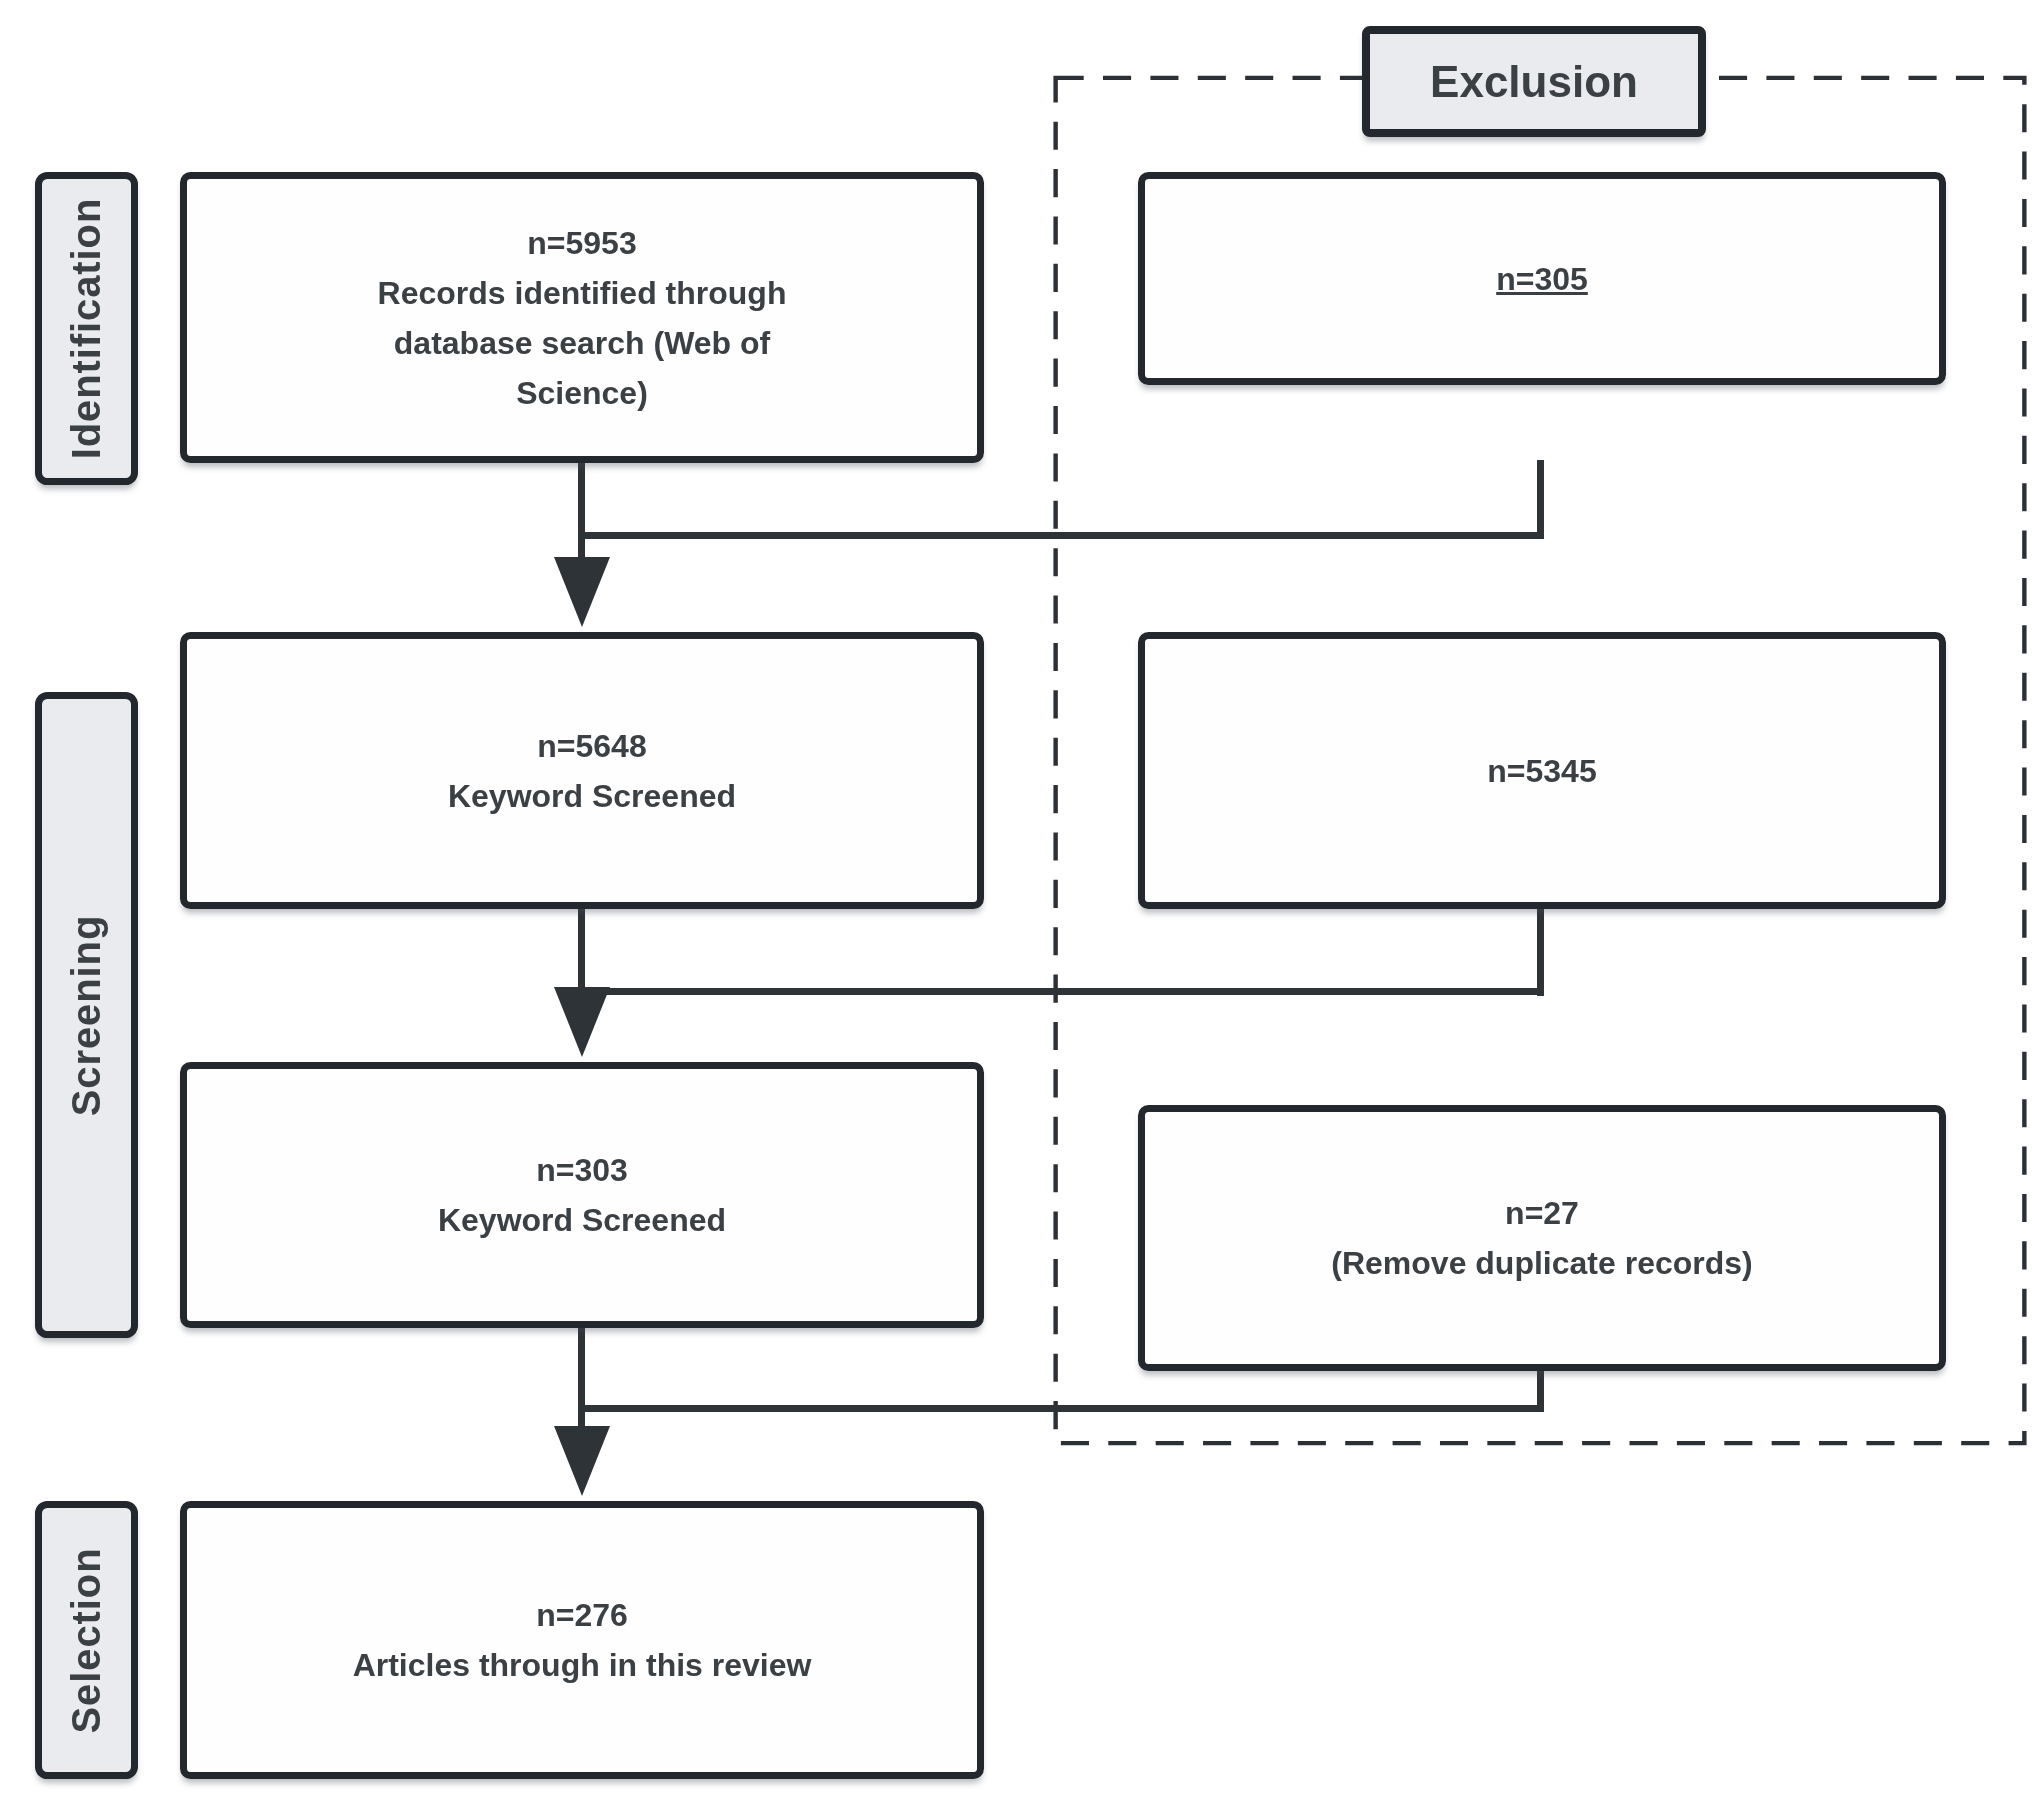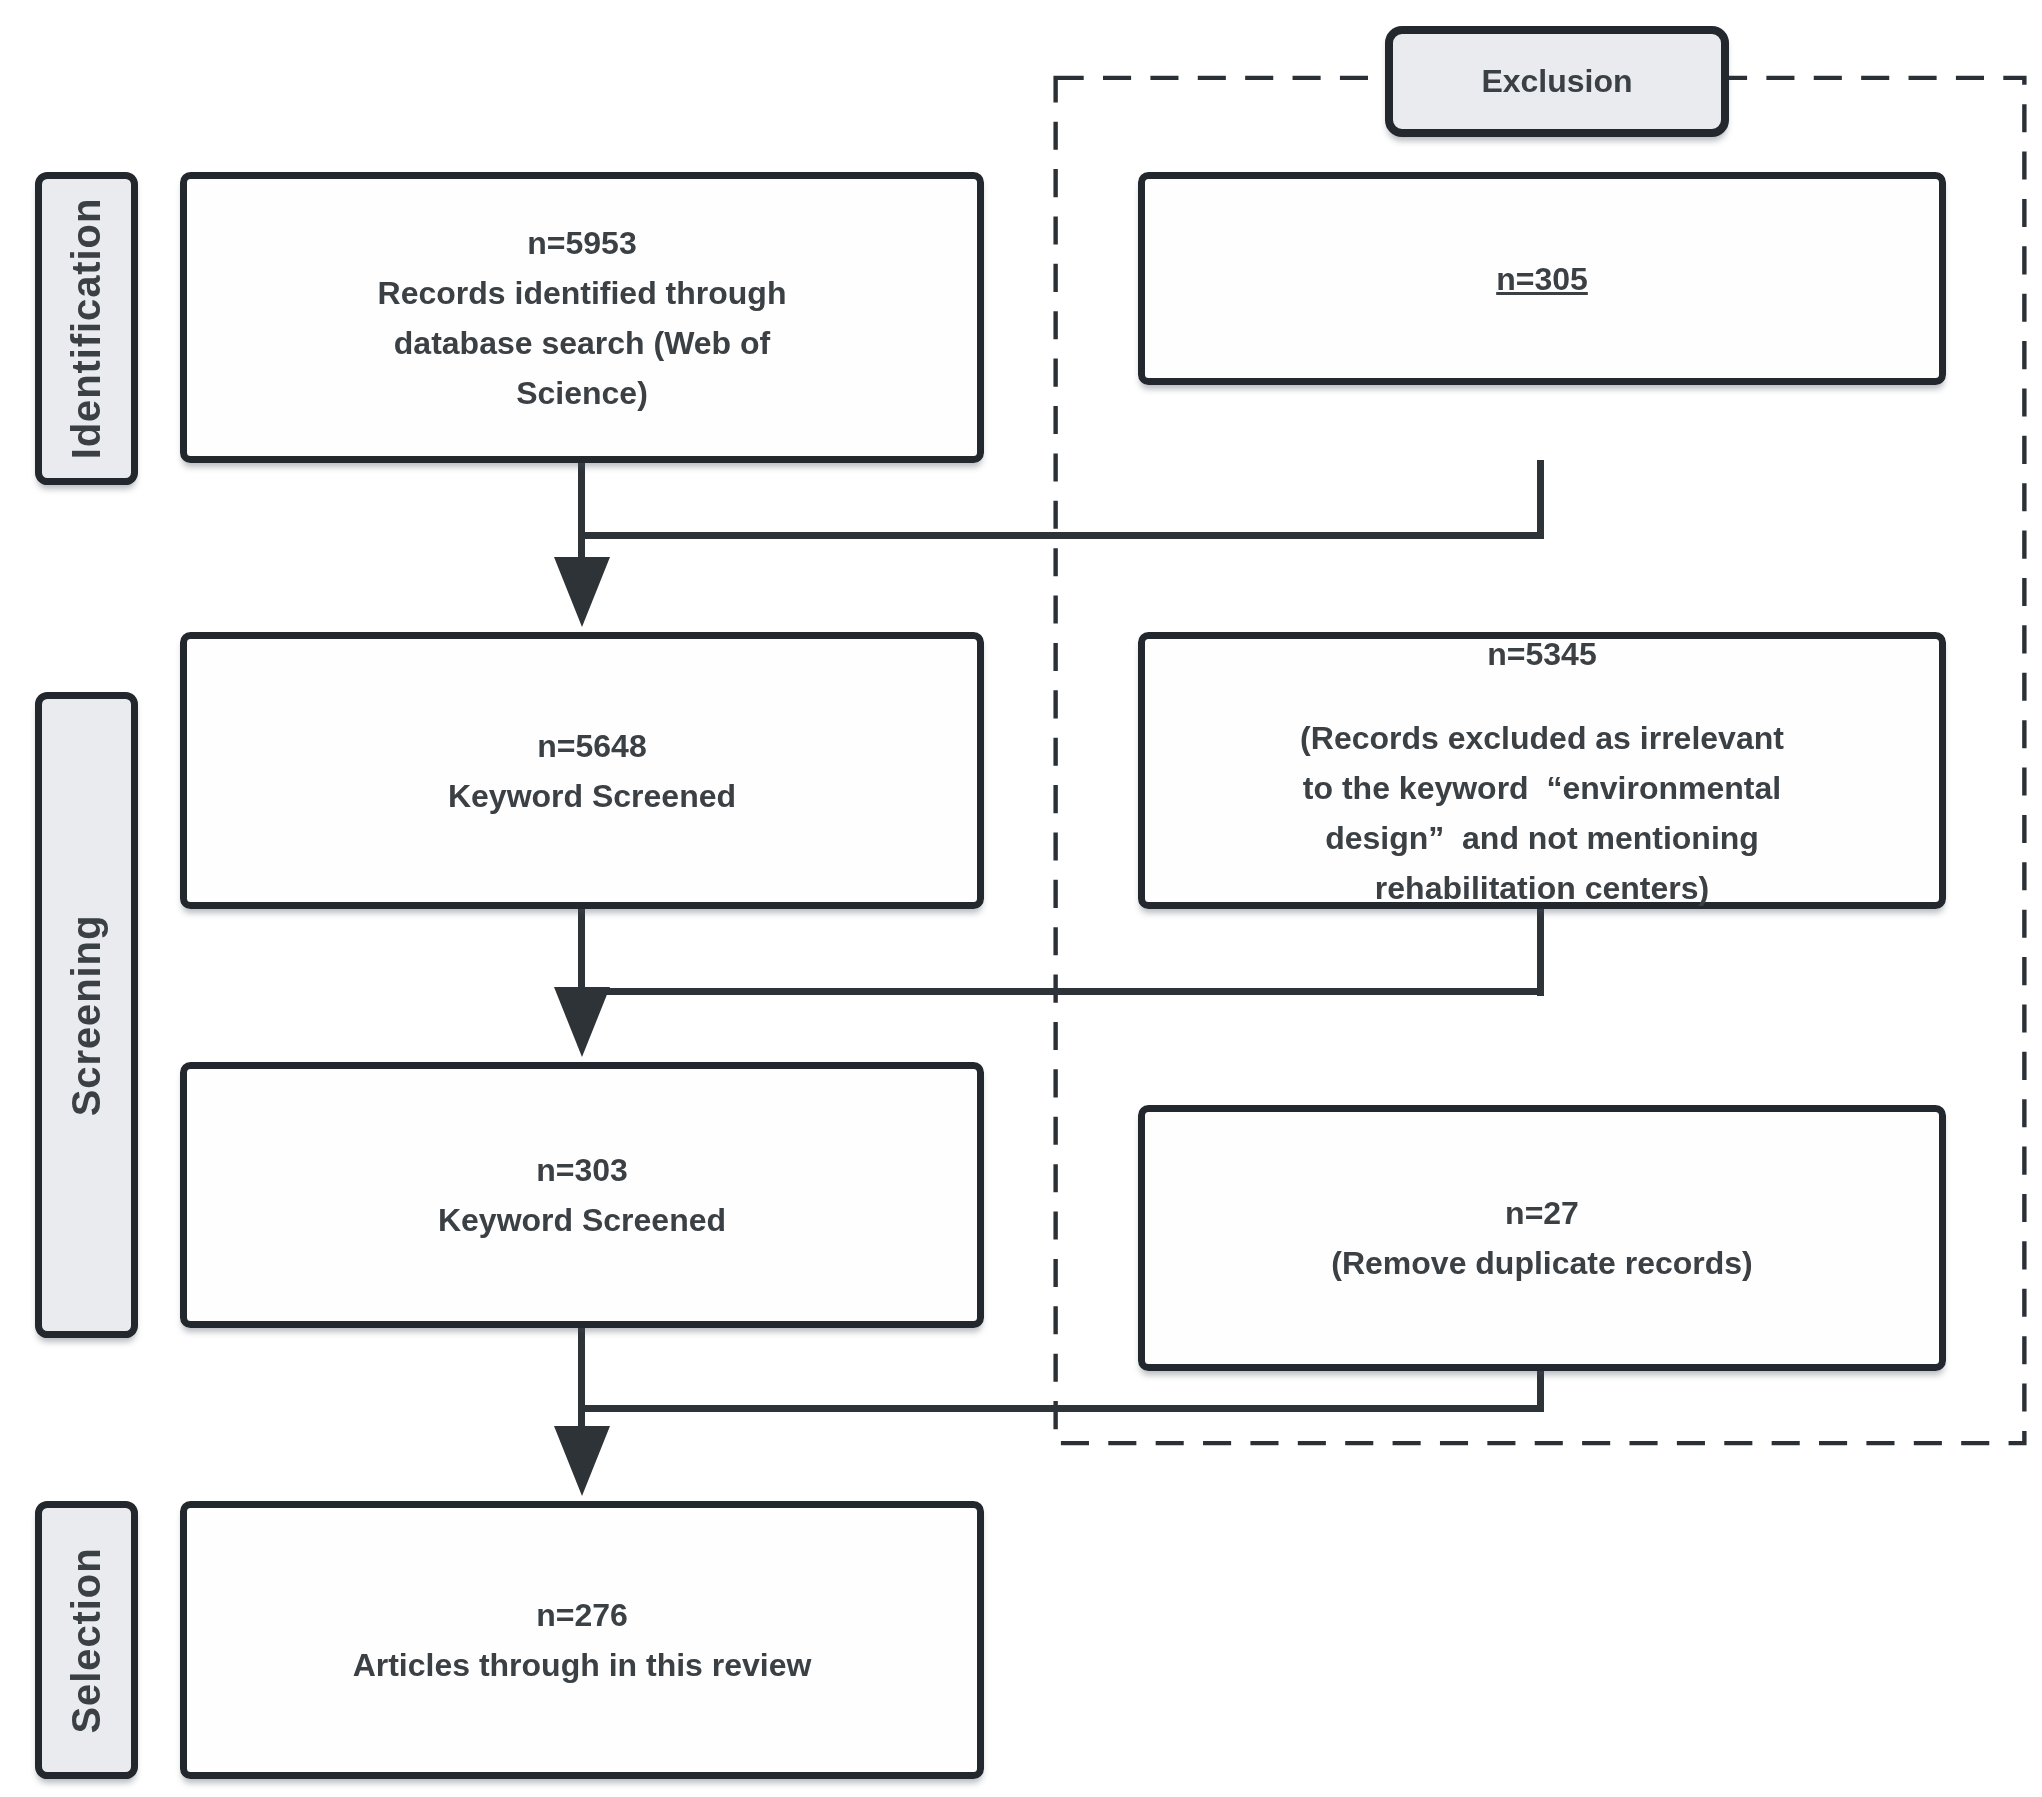--- a/index.html
+++ b/index.html
@@ -61,26 +61,25 @@
     letter-spacing:0.9px;
   }
   .l-identification{top:172px;height:313px;}
   .l-screening{top:692px;height:646px;}
   .l-selection{top:1501px;height:278px;}
   
   .excl-title{
     position:absolute;left:1362px;top:26px;width:344px;height:111px;
     background:var(--label-fill);
     border:8px solid var(--border);
-    border-radius:17px;
+    border-radius:8px;
     display:flex;align-items:center;justify-content:center;
-    font-weight:bold;font-size:32px;color:var(--text);
+    font-weight:bold;font-size:44px;color:var(--text);
     box-shadow:0 6.1px 6.1px -2.6px rgba(70,80,92,.38);
     z-index:4;
-    margin-left:23px;
   }
   
   .dashed-region{
     position:absolute;left:1053px;top:75px;width:974px;height:1371px;
     z-index:1;color:var(--dash);
   }
   
   .line{position:absolute;background:var(--line);z-index:2;}
   .vshaft1{left:578px;top:460px;width:7px;height:105px;}
   .vshaft2{left:578px;top:905px;width:7px;height:88px;}
@@ -151,24 +150,20 @@
   <div class="box b4">
     <div class="count">n=276</div>
     <div class="desc">Articles through in this review</div>
   </div>
 
   <div class="box e1">
     <div class="count">n=305</div>
   </div>
   <div class="box e2">
     <div class="count">n=5345</div>
-    <div class="desc">(Records excluded as irrelevant
-to the keyword  “environmental
-design”  and not mentioning
-rehabilitation centers)</div>
   </div>
   <div class="box e3">
     <div class="count">n=27</div>
     <div class="desc">(Remove duplicate records)</div>
   </div>
 
   <div class="excl-title">
     <span>Exclusion</span>
   </div>
 

